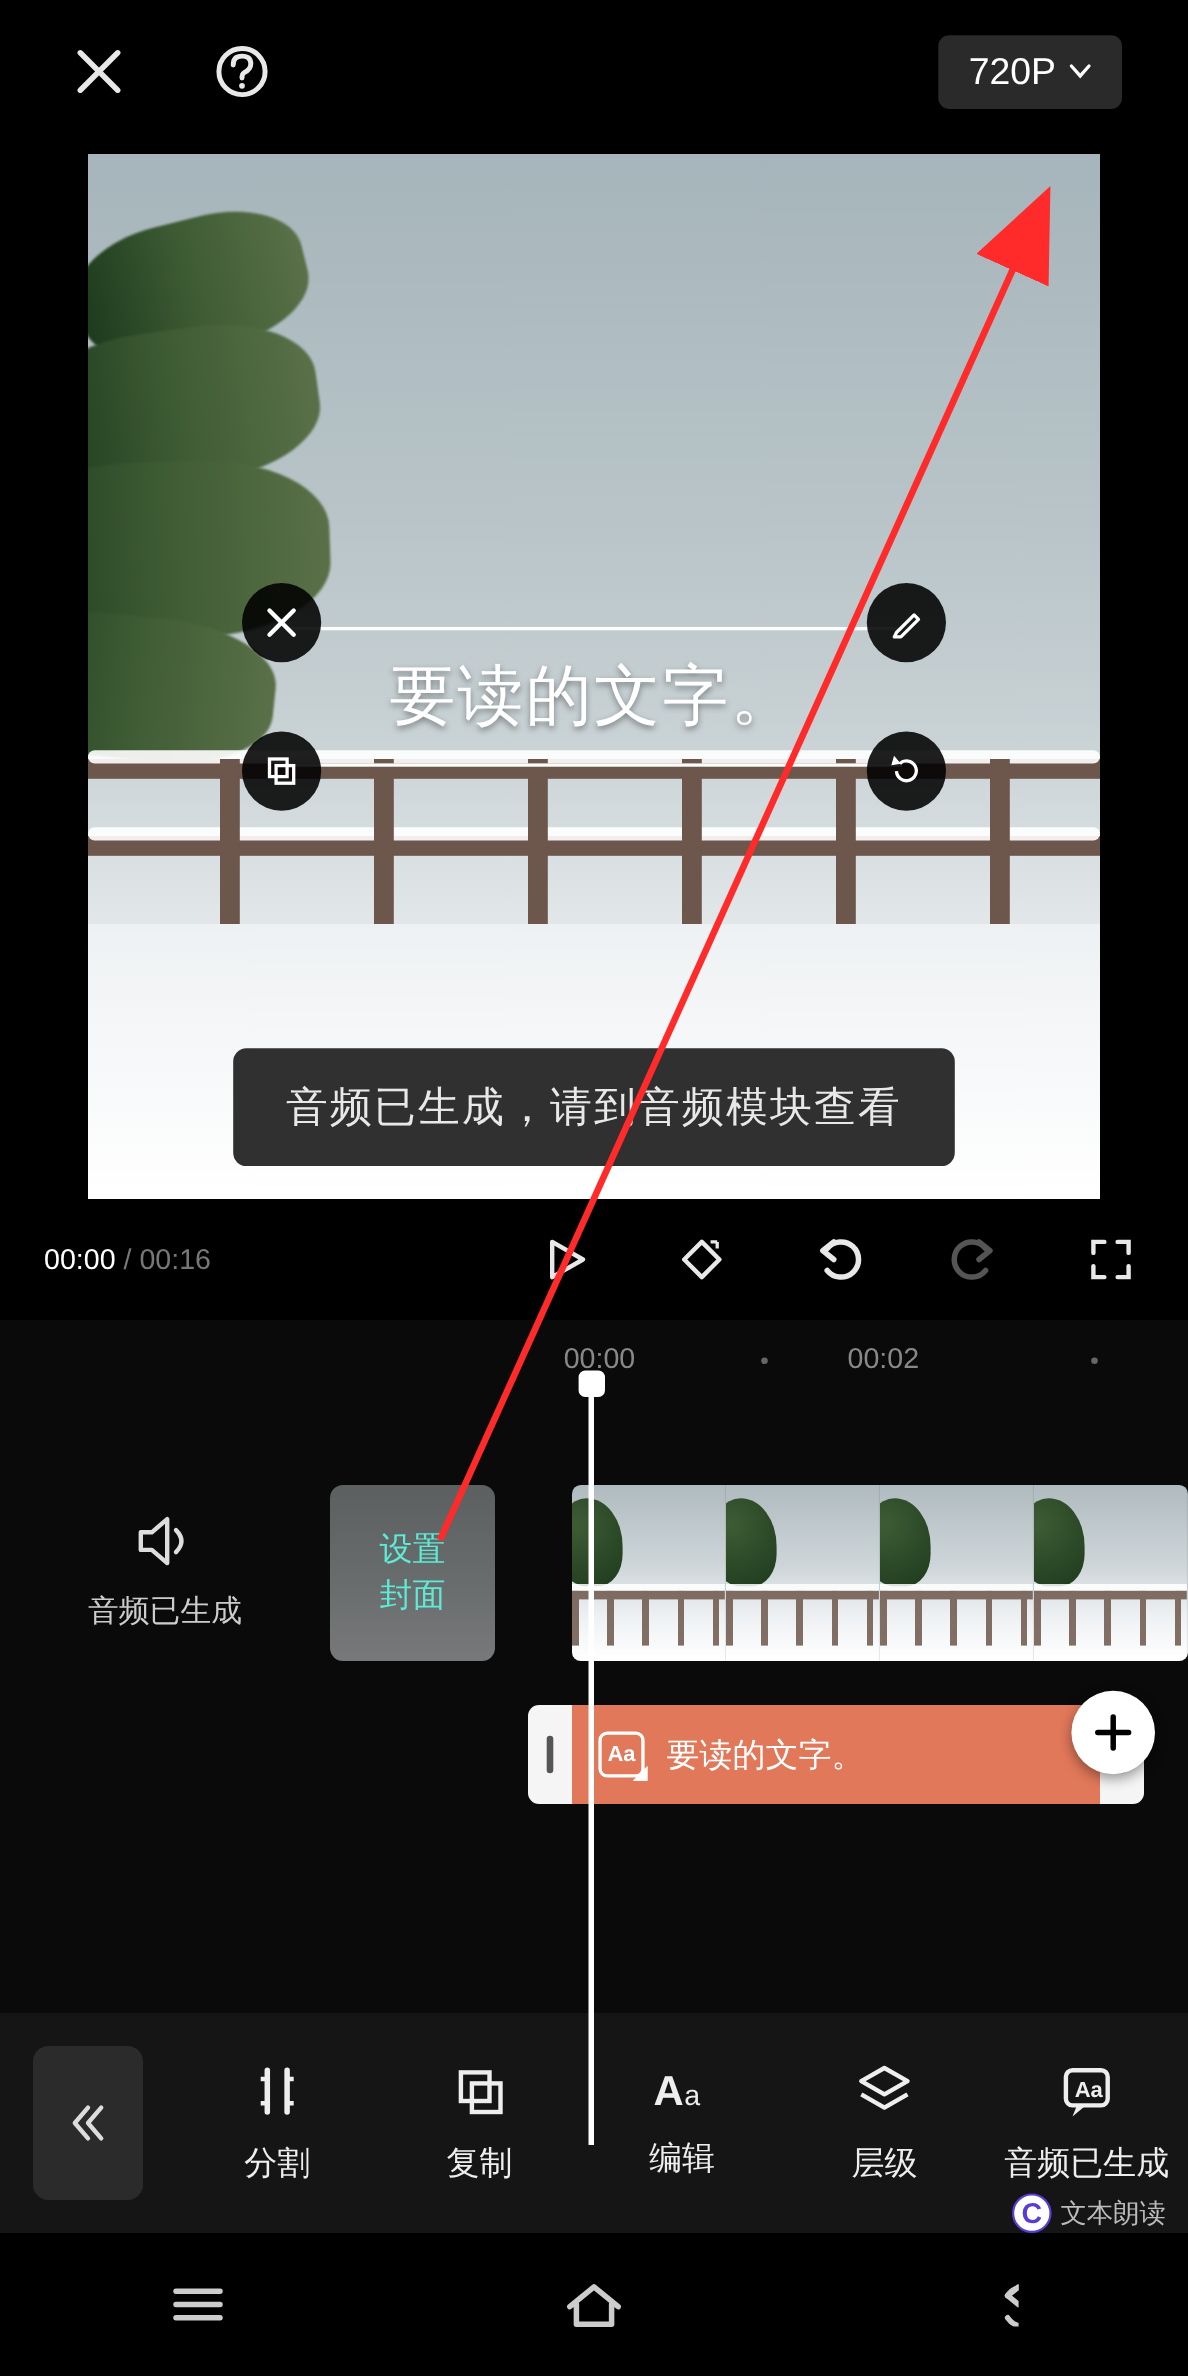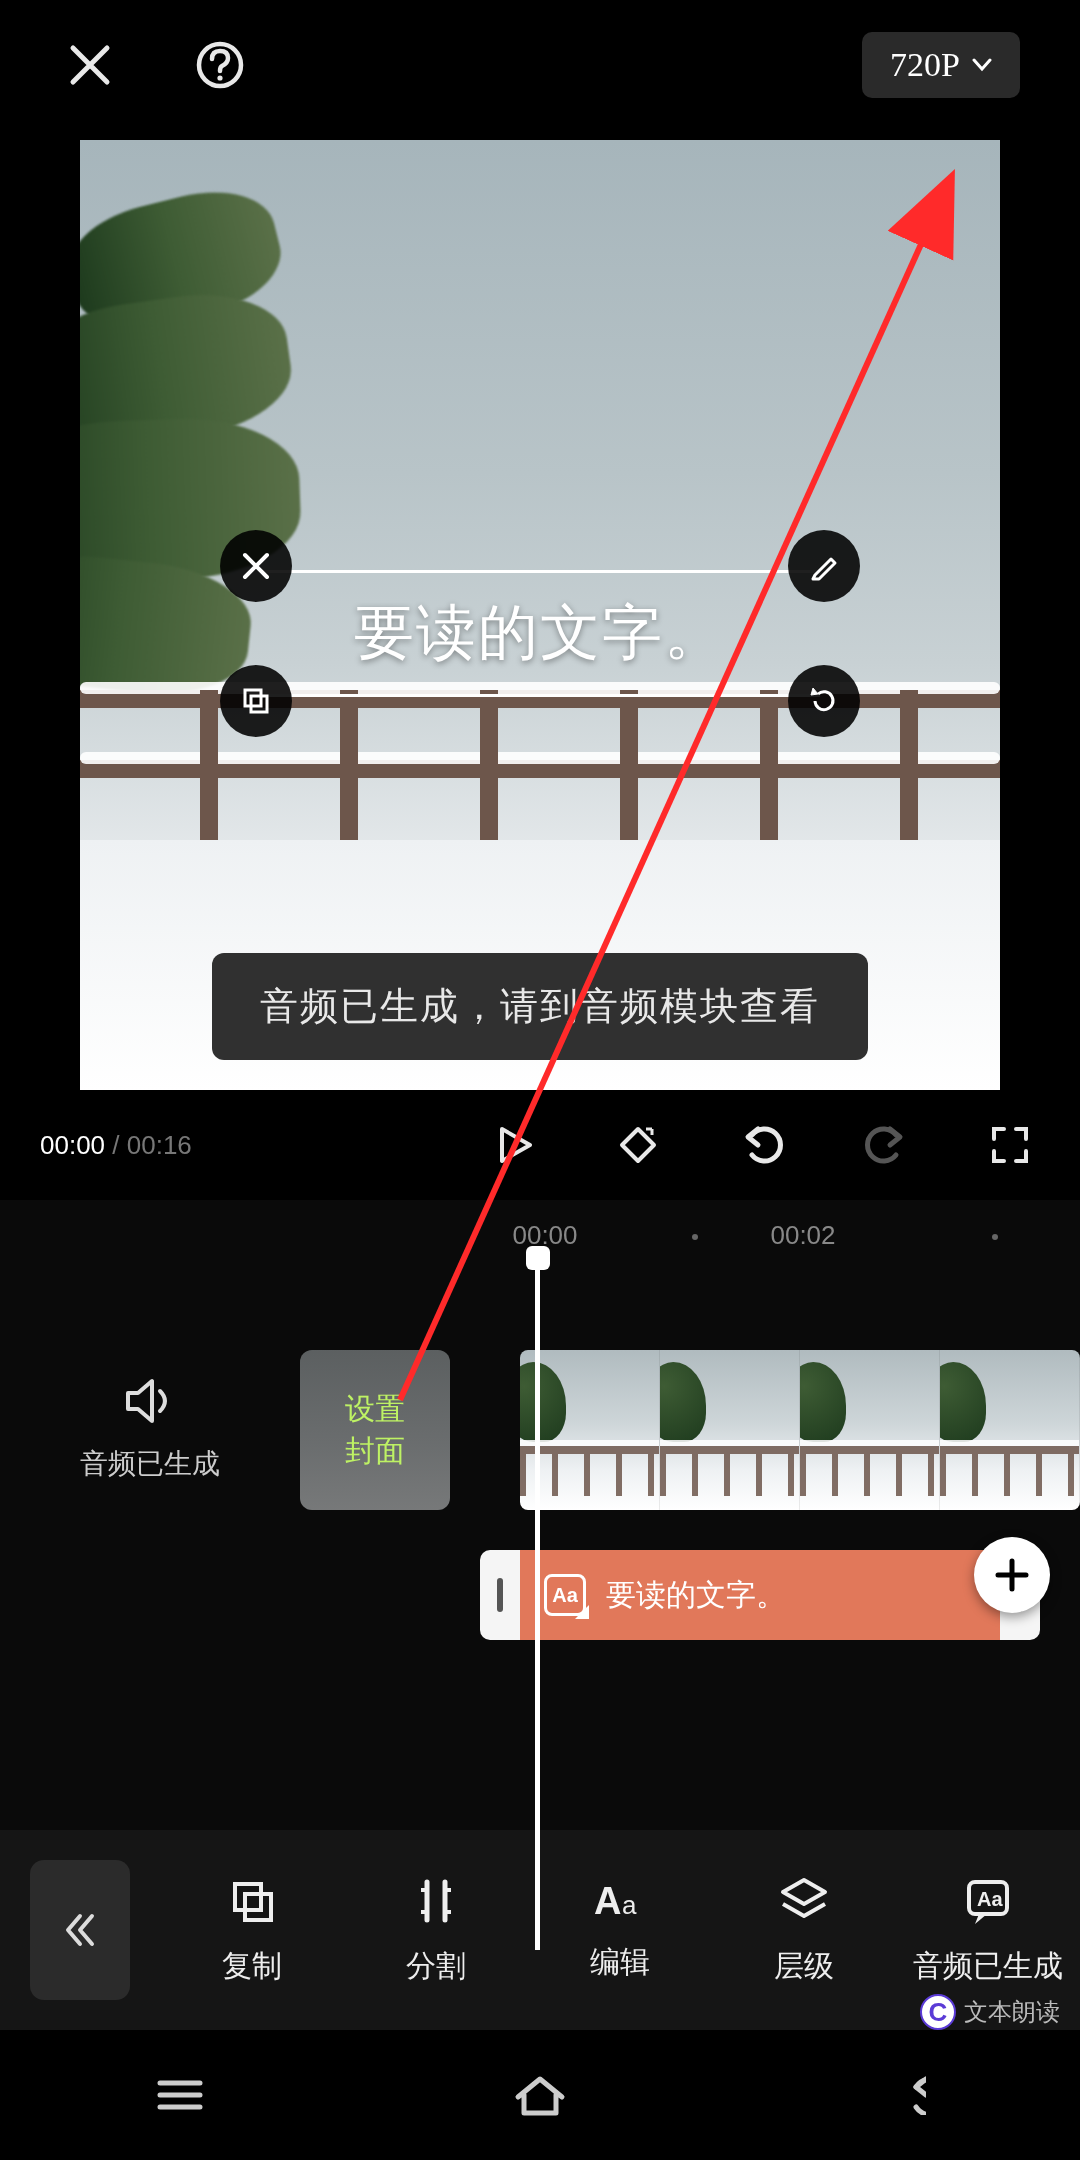--- a/index.html
+++ b/index.html
@@ -2,21 +2,21 @@
 <html><head>
 <meta charset="utf-8">
 <style>
   * { margin: 0; padding: 0; box-sizing: border-box; }
   html, body { width: 1080px; height: 2160px; background: #000; color: #fff; font-family: -apple-system, "PingFang SC", "Microsoft YaHei", sans-serif; overflow: hidden; position: relative; }
 
   
   .header { display: flex; align-items: center; justify-content: space-between; padding: 30px 60px 30px 60px; height: 130px; }
   .header-left { display: flex; align-items: center; gap: 70px; }
   .icon-btn { width: 60px; height: 60px; display: flex; align-items: center; justify-content: center; }
-  .header-right { display: flex; align-items: center; gap: 28px; font-family: Liberation Serif, serif; }
+  .header-right { display: flex; align-items: center; gap: 28px; }
   .resolution { background: #2a2a2a; border-radius: 10px; padding: 14px 28px; display: flex; align-items: center; gap: 12px; font-size: 34px; font-weight: 500; }
   .export-btn { background: #ff1e56; color: #fff; border-radius: 10px; padding: 14px 38px; font-size: 36px; font-weight: 500; }
 
   
   .preview { width: 920px; height: 950px; margin: 10px auto 0 auto; position: relative; overflow: hidden; background: linear-gradient(180deg,#a6b5bb 0%,#b8c4c8 35%,#c8d1d4 55%,#ebeef0 80%,#ffffff 100%); }
   .tree { position: absolute; left: -50px; top: 60px; width: 340px; height: 520px; }
   .tree .branch { position:absolute; background: linear-gradient(90deg,#1d3a1d,#3e5c34,#5a7048); border-radius: 40%; filter: blur(1px); }
   .fence { position:absolute; left:0; right:0; top:550px; height:250px; }
   .fence-rail { position:absolute; height:18px; left:0; right:0; background:#6d564b; }
   .fence-post { position:absolute; width:18px; top:0; bottom:0; background:#6d564b; }
@@ -46,21 +46,21 @@
   .timeline { height:750px; background:#0a0a0a; position:relative; padding-top:20px; }
   .ruler { position:relative; height:40px; font-size:26px; color:#888; }
   .ruler span { position:absolute; transform:translateX(-50%); }
   .ruler .dot { width:6px; height:6px; border-radius:50%; background:#666; position:absolute; top:14px; transform:translateX(-50%); }
   .playhead { position:absolute; left:535px; top:60px; bottom:0; width:5px; background:#fff; z-index:20; }
   .playhead::before { content:""; position:absolute; top:-14px; left:50%; transform:translateX(-50%); width:24px; height:24px; background:#fff; border-radius:6px; }
 
   .track-video-row { display:flex; align-items:center; margin-top:90px; height:160px; }
   .mute-btn { width:300px; text-align:center; color:#ccc; }
   .mute-btn .lbl { font-size:28px; margin-top:16px; }
-  .cover-btn { width:150px; height:160px; background:#3a3a3a; border-radius:12px; display:flex; flex-direction:column; align-items:center; justify-content:center; font-size:30px; color:#bef264; line-height:1.4; margin-right:10px; position:relative; overflow:hidden; }
+  .cover-btn { width:150px; height:160px; background:#3a3a3a; border-radius:12px; display:flex; flex-direction:column; align-items:center; justify-content:center; font-size:30px; color:#5eead4; line-height:1.4; margin-right:10px; position:relative; overflow:hidden; }
   .cover-btn::before { content:""; position:absolute; inset:0; background:linear-gradient(180deg,#9aa5a8 0%,#c5cdd0 60%,#e8edef 100%); opacity:.35; }
   .cover-btn span { position:relative; z-index:1; }
   .clip-strip { flex:1; height:160px; display:flex; border-radius:8px; overflow:hidden; position:relative; margin-left:60px; }
   .clip-thumb { width:150px; height:160px; background:linear-gradient(180deg,#b0bbbf 0%,#cdd5d8 45%,#eef1f3 75%,#ffffff 100%); position:relative; border-right:1px solid rgba(0,0,0,.08); overflow:hidden; }
   .clip-thumb::before { content:""; position:absolute; left:-14px; top:12px; width:60px; height:80px; background:radial-gradient(circle at 30% 30%, #3e5c34, #1d3a1d); border-radius:50% 60% 40% 50%; filter:blur(.5px); }
   .clip-thumb::after { content:""; position:absolute; left:0; right:0; top:90px; height:50px; background:repeating-linear-gradient(90deg,#6d564b 0 6px, transparent 6px 32px), linear-gradient(#6d564b,#6d564b); background-size:100% 100%, 100% 8px; background-position:0 0, 0 0; background-repeat:no-repeat,no-repeat; opacity:.85; border-top:6px solid #fff; }
   .add-btn { position:absolute; right:30px; top:50%; transform:translateY(-50%); width:76px; height:76px; border-radius:50%; background:#fff; color:#000; display:flex; align-items:center; justify-content:center; z-index:15; box-shadow:0 4px 12px rgba(0,0,0,.4); }
 
   .text-track { margin:40px 0 0 480px; height:90px; display:flex; align-items:stretch; width:560px; }
   .text-track .grip { width:40px; background:#f5f5f5; border-radius:10px 0 0 10px; display:flex; align-items:center; justify-content:center; }
@@ -252,31 +252,31 @@
 </div>
 
 <div class="toolbar">
   <div class="back-tool">
     <svg width="40" height="40" viewBox="0 0 40 40">
         <path d="M20 6 L8 20 L20 34 M32 6 L20 20 L32 34" fill="none" stroke="#ddd" stroke-width="4" stroke-linecap="round" stroke-linejoin="round"></path>
       </svg>
   </div>
   <div class="tool-item">
     <svg width="54" height="54" viewBox="0 0 54 54">
+        <path d="M18 8 L18 46 M36 8 L36 46" stroke="#eee" stroke-width="5" stroke-linecap="round"></path>
+        <path d="M18 16 L12 16 M18 38 L12 38 M36 16 L42 16 M36 38 L42 38" stroke="#eee" stroke-width="4"></path>
+      </svg>
+    <div class="lbl">分割</div>
+  </div>
+  <div class="tool-item">
+    <svg width="54" height="54" viewBox="0 0 54 54">
         <rect x="10" y="10" width="26" height="26" fill="none" stroke="#eee" stroke-width="4"></rect>
         <rect x="20" y="20" width="26" height="26" fill="none" stroke="#eee" stroke-width="4"></rect>
       </svg>
     <div class="lbl">复制</div>
-  </div>
-  <div class="tool-item">
-    <svg width="54" height="54" viewBox="0 0 54 54">
-        <path d="M18 8 L18 46 M36 8 L36 46" stroke="#eee" stroke-width="5" stroke-linecap="round"></path>
-        <path d="M18 16 L12 16 M18 38 L12 38 M36 16 L42 16 M36 38 L42 38" stroke="#eee" stroke-width="4"></path>
-      </svg>
-    <div class="lbl">分割</div>
   </div>
   <div class="tool-item">
     <svg width="56" height="46" viewBox="0 0 56 46">
         <text x="2" y="36" font-size="38" fill="#eee" font-family="sans-serif" font-weight="600">A</text>
         <text x="30" y="36" font-size="26" fill="#eee" font-family="sans-serif">a</text>
       </svg>
     <div class="lbl">编辑</div>
   </div>
   <div class="tool-item">
     <svg width="54" height="54" viewBox="0 0 54 54">

